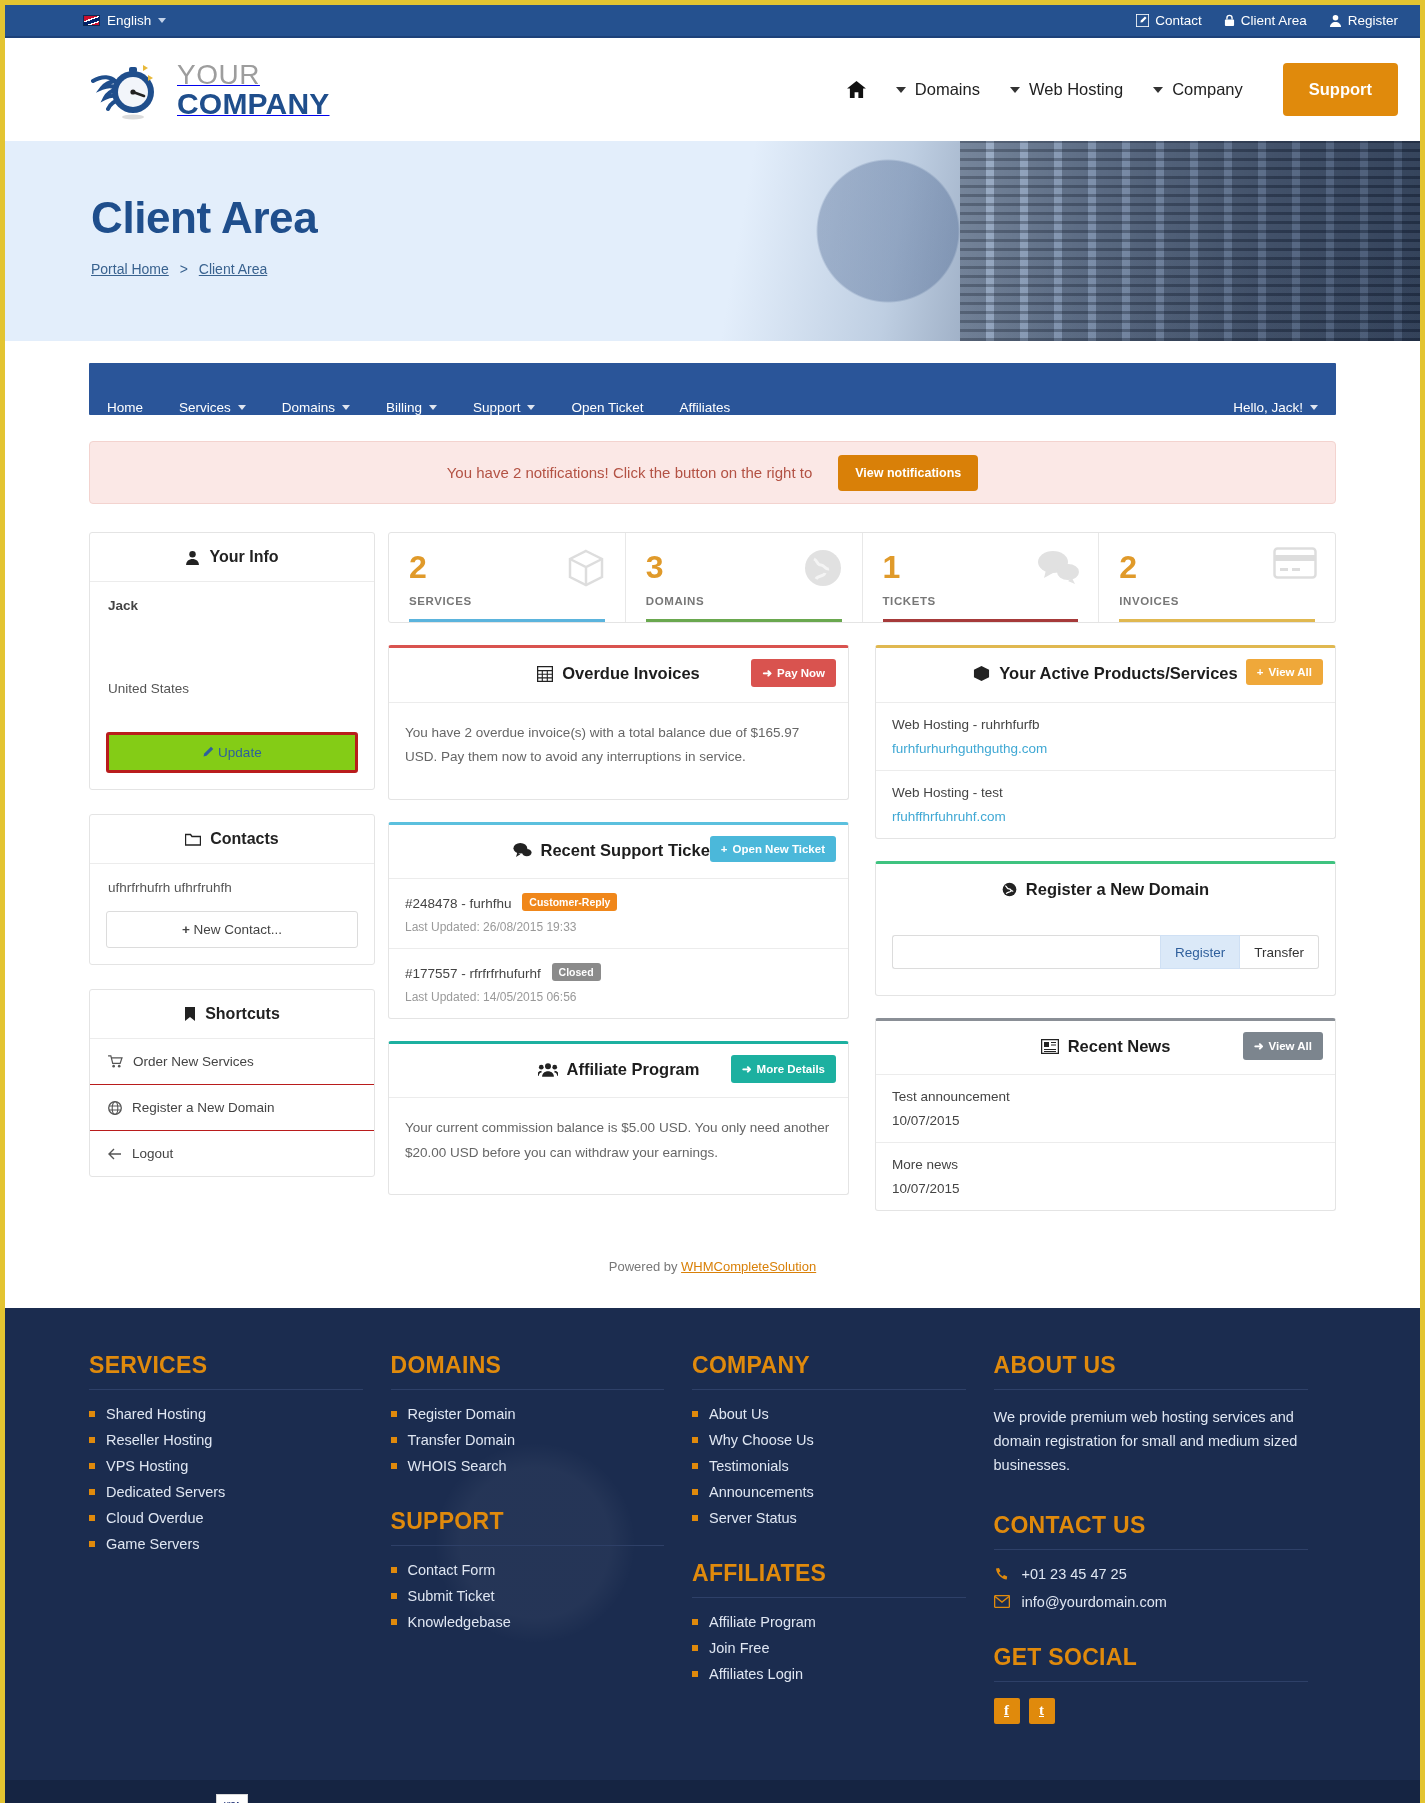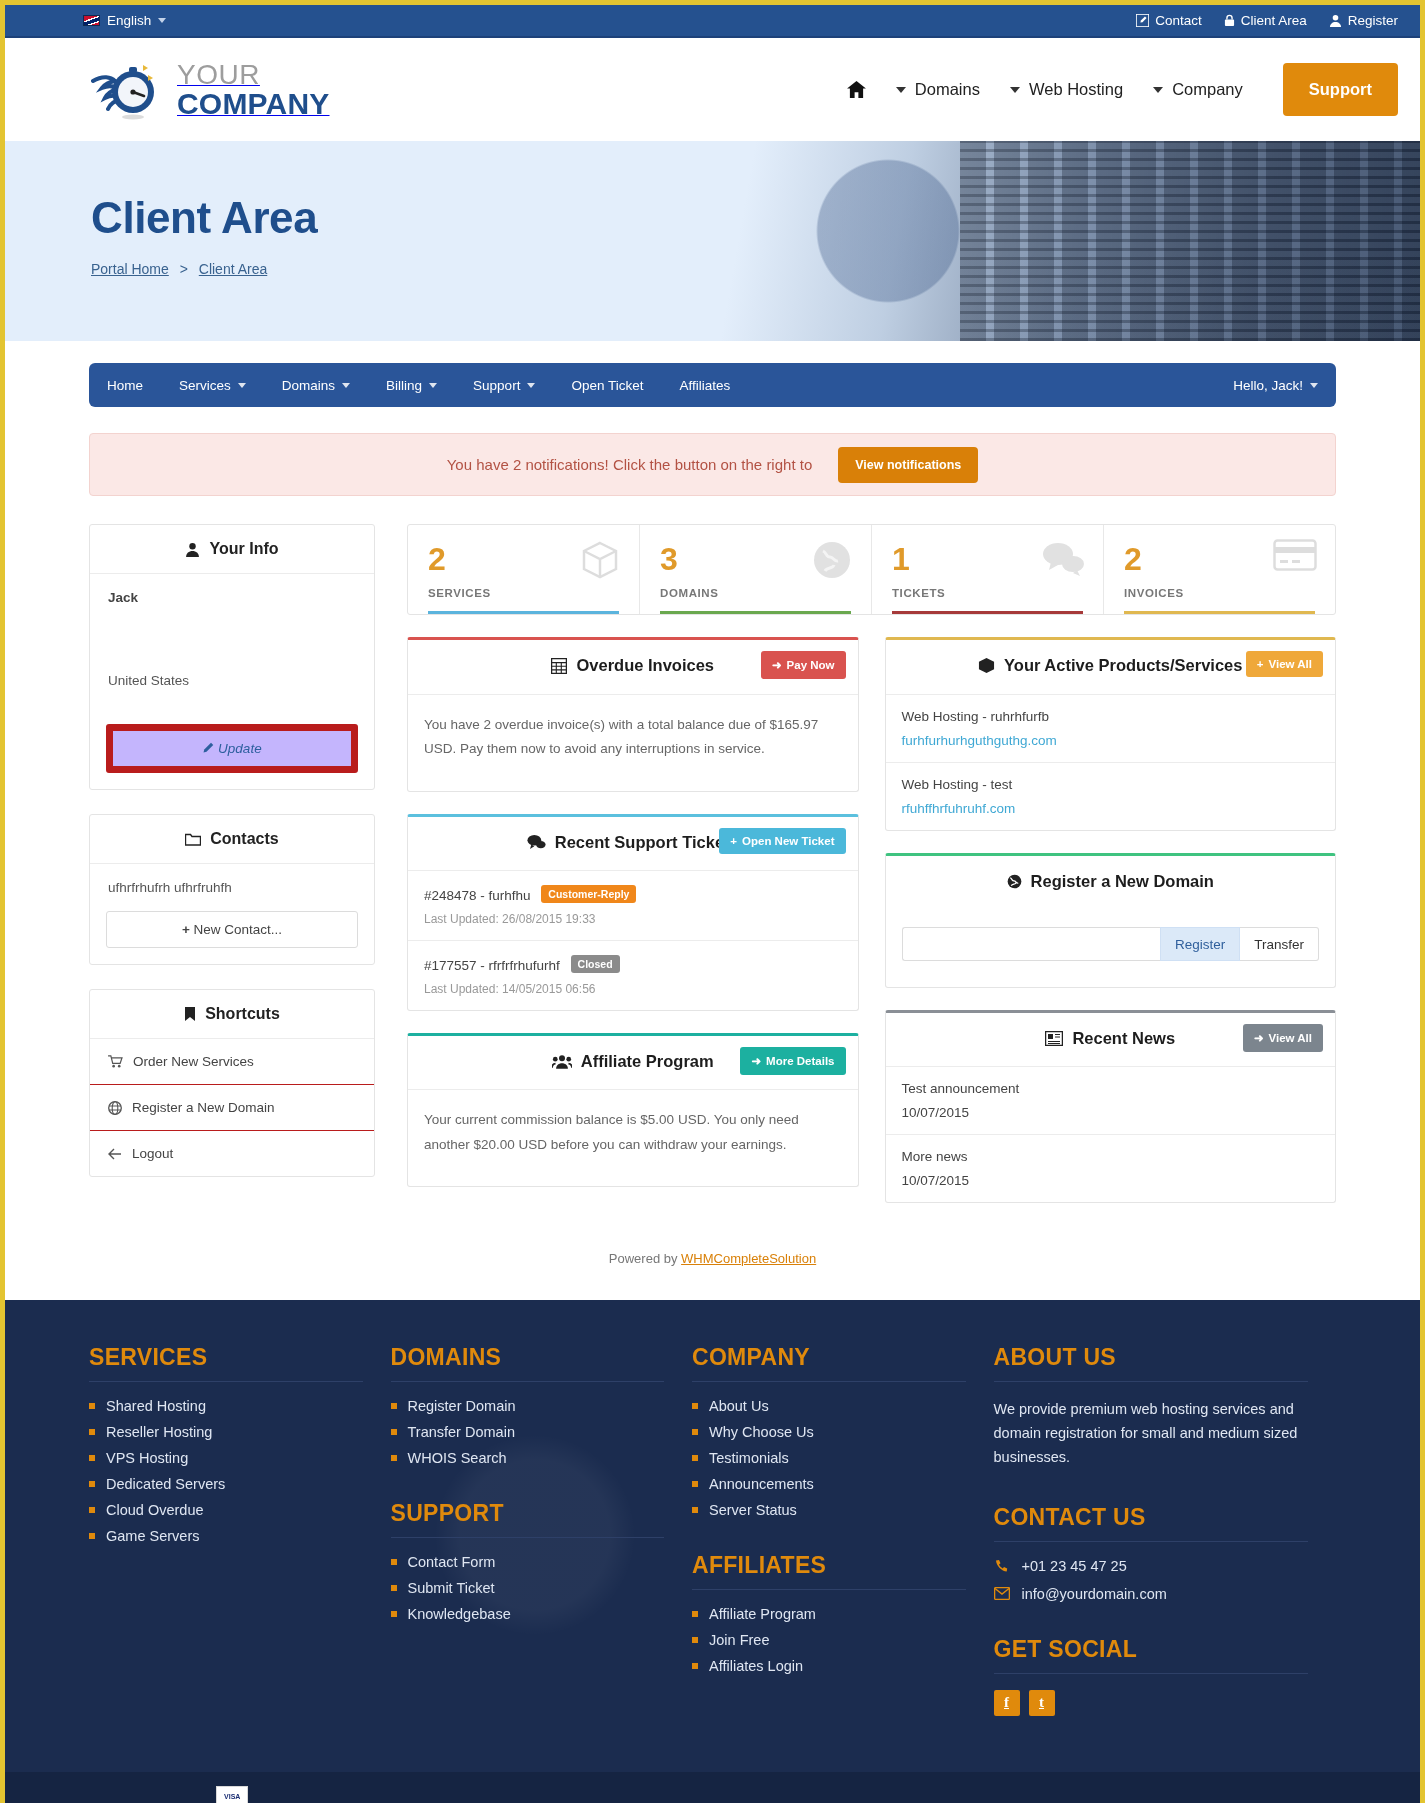--- a/index.html
+++ b/index.html
@@ -71,57 +71,57 @@
   .hero h1 { font-size:44px; color:#1f4e8c; font-weight:bold; letter-spacing:-0.4px; }
   .crumbs { margin-top:18px; font-size:14px; color:#39628f; }
   .crumbs a { color:#39628f; text-decoration:underline; }
   .crumbs span { margin:0 7px; text-decoration:none; }
 
   
   .container { width:1247px; margin:0 auto; padding-top:22px; }
 
   
   .clientnav {
-    background:#2a5599; height:44px; display:flex; align-items:center; border-radius:6px;
+    background:#2a5599; height:52px; display:flex; align-items:flex-end; border-radius:1px;
   }
   .clientnav a {
     color:#fff; text-decoration:none; font-size:13.5px; display:flex; align-items:center;
     gap:7px; padding:0 18px;
   }
   .cn-caret { width:0;height:0;border-left:4px solid transparent;border-right:4px solid transparent;border-top:5px solid #ffffff; opacity:.85; }
   .clientnav .spacer { margin-left:auto; }
 
   
   .notif {
     margin-top:26px; background:#fbe8e6; border:1px solid #f3d3cf; border-radius:4px;
     height:63px; display:flex; align-items:center; justify-content:center; gap:26px;
   }
   .notif-text { color:#b35244; font-size:15px; }
   .btn-view-notif {
     background:#d98008; color:#fff; border:none; border-radius:4px;
     font-size:12.5px; font-weight:bold; padding:11px 17px; cursor:pointer;
   }
 
   
-  .grid { display:flex; gap:32px; margin-top:28px; }
+  .grid { display:flex; gap:13px; margin-top:28px; }
   .col-left { width:286px; flex:0 0 286px; }
   .col-right { flex:1; }
 
   .panel { background:#fff; border:1px solid #e4e4e4; border-radius:3px; margin-bottom:24px; }
   .panel-head {
     text-align:center; padding:15px 10px; font-weight:bold; font-size:16px; color:#222;
     border-bottom:1px solid #ececec; display:flex; align-items:center; justify-content:center; gap:9px;
   }
   .panel-body { padding:16px 18px; font-size:13.5px; color:#555; }
 
   .btn-block {
     display:block; width:calc(100% - 32px); margin:0 16px 16px; text-align:center;
     padding:10px 0; font-size:13.5px; border-radius:3px; cursor:pointer;
   }
-  .btn-update { background:#c4b5fd; border:7px solid #b91c1c; color:#2d5f9e;font-style:italic; }
+  .btn-update { background:#84cc16; border:3px solid #b91c1c; color:#2d5f9e; }
   .btn-newcontact { background:#fff; border:1px solid #dcdcdc; color:#444; }
   .shortcut-row { padding:15px 18px; font-size:13.5px; color:#444; border-bottom:1px solid #b91c1c; display:flex; align-items:center; gap:10px; }
   .shortcut-row:last-child { border-bottom:none; }
   .shortcut-row a { color:#444; text-decoration:none; }
 
   
   .stats { display:flex; border:1px solid #e4e4e4; background:#fff; border-radius:3px; }
   .stat { flex:1; padding:18px 20px 0; position:relative; }
   .stat + .stat { border-left:1px solid #e8e8e8; }
   .stat .num { font-size:32px; color:#e09a2a; font-weight:600; line-height:1; }

